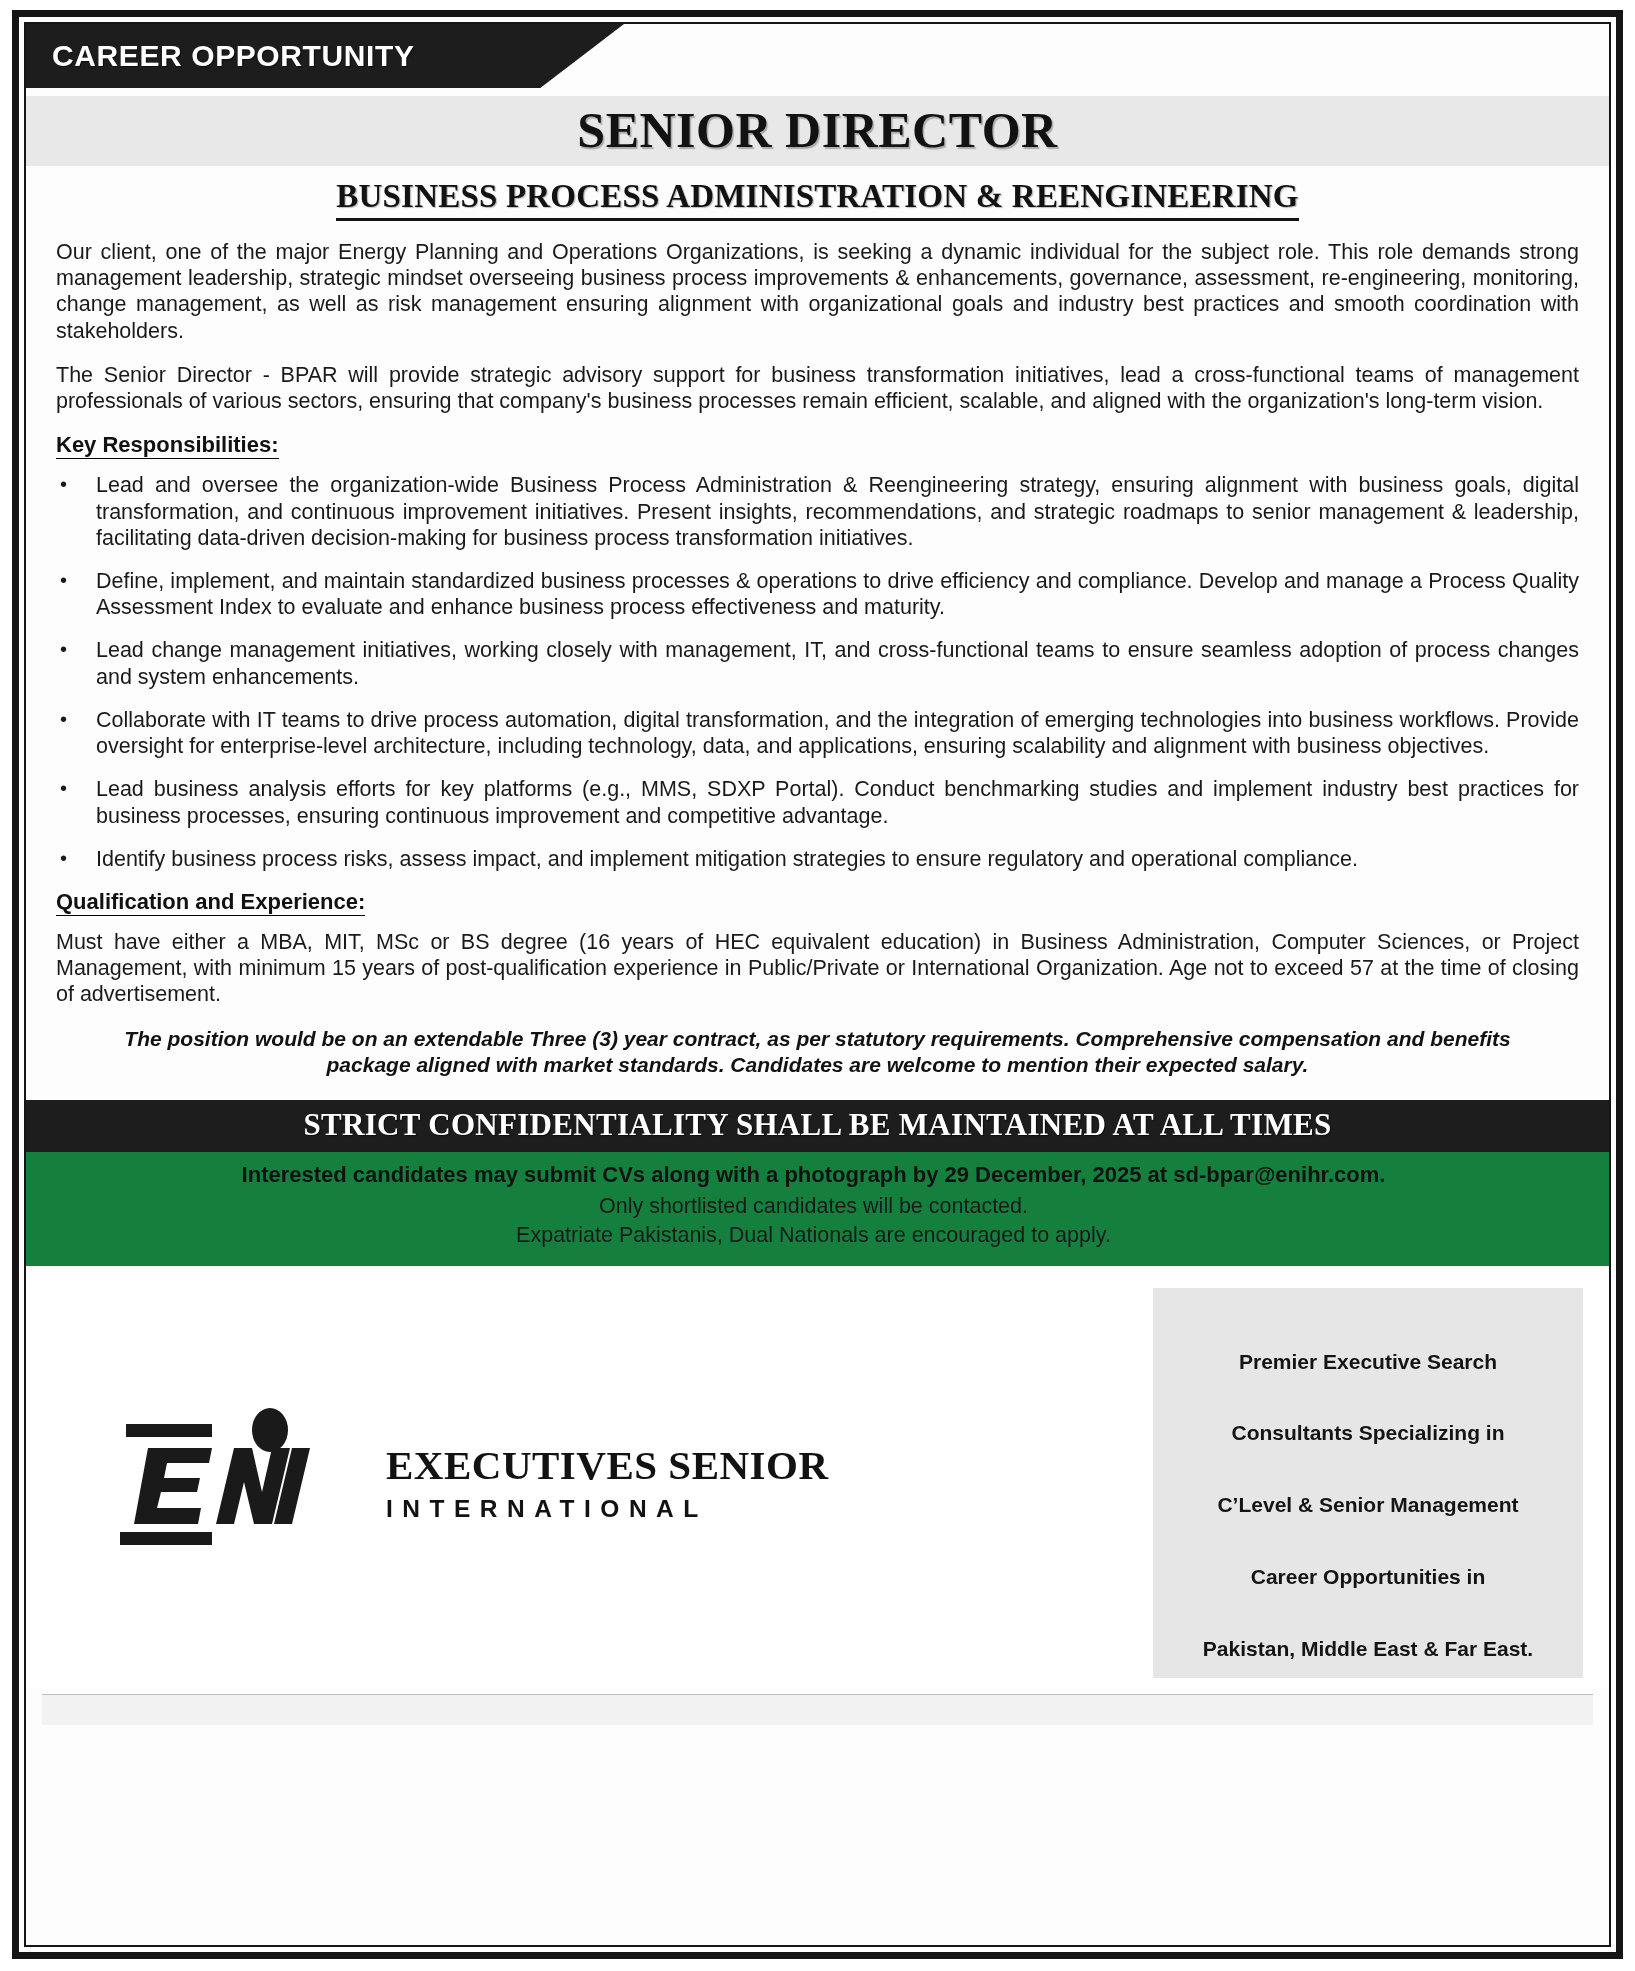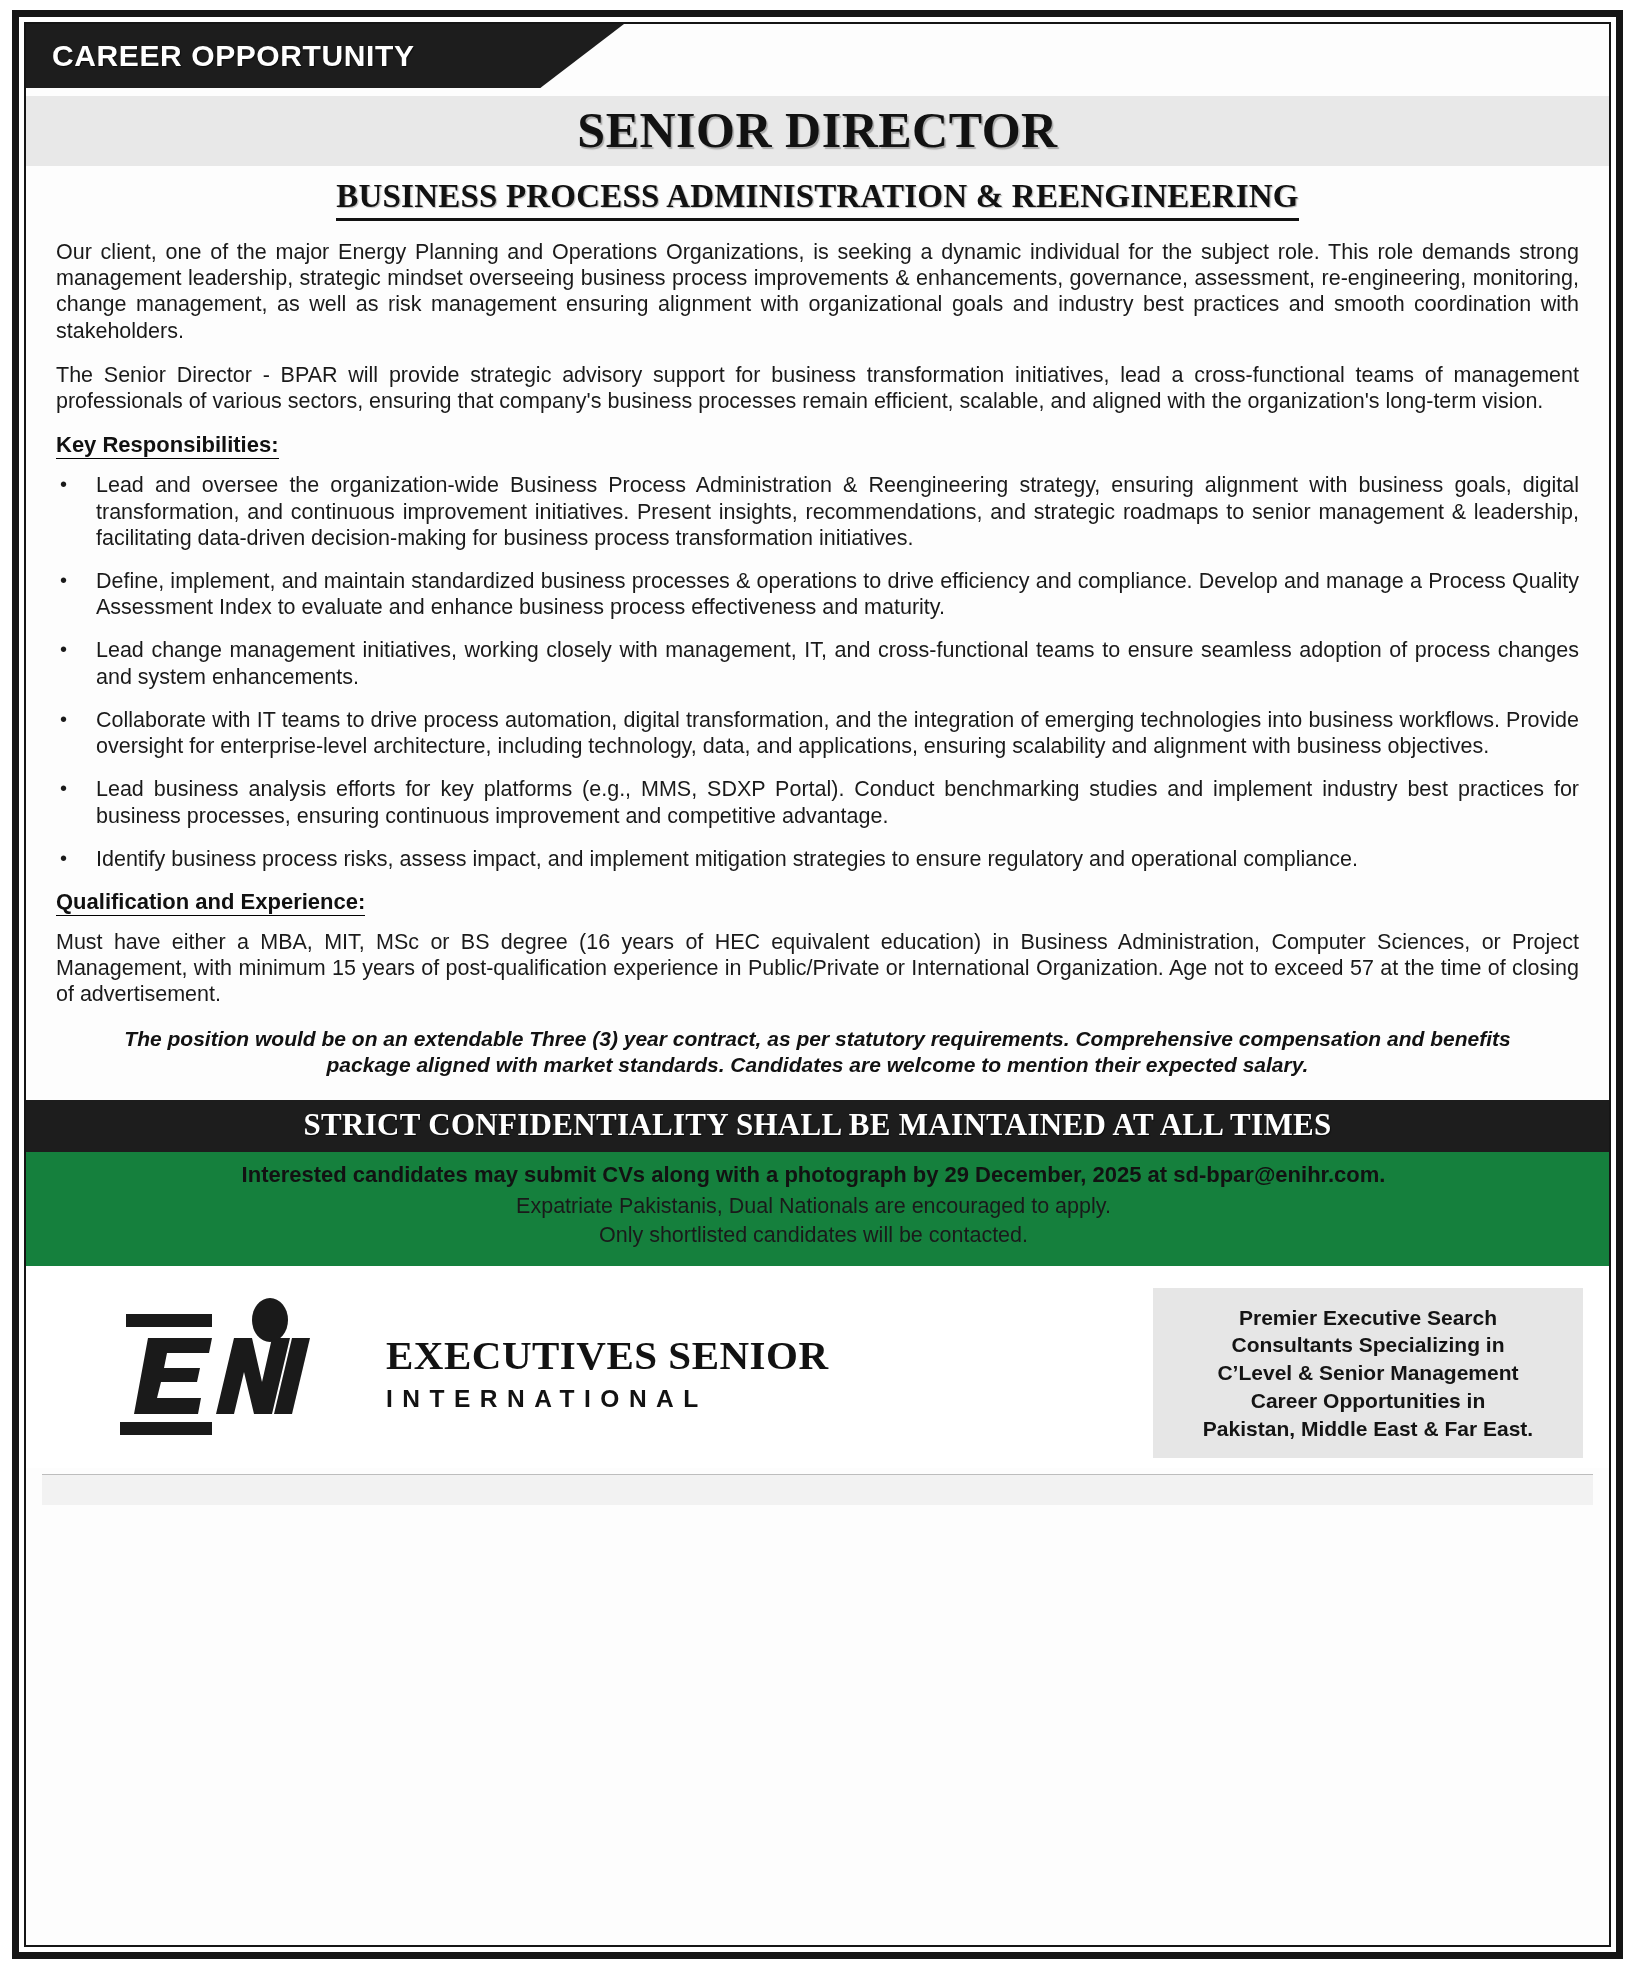--- a/index.html
+++ b/index.html
@@ -244,20 +244,21 @@
     text-align: center;
     width: 430px;
     box-sizing: border-box;
   }
   .tagline-box div {
     font-size: 21px;
     font-weight: bold;
     color: #141414;
     line-height: 1.32;
     white-space: nowrap;
+    margin-top: 44px;
   }
 
   .bottom-strip {
     margin: 6px 16px 0 16px;
     height: 30px;
     border-top: 1px solid #bdbdbd;
     background: #f2f2f2;
   }
 </style>
 </head>
@@ -327,22 +328,22 @@
         <p class="note-italic">The position would be on an extendable Three (3) year contract, as per statutory requirements. Comprehensive compensation and benefits package aligned with market standards. Candidates are welcome to mention their expected salary.</p>
 
       </div>
 
       <div class="conf-bar">
         <span class="conf-bar-text">STRICT CONFIDENTIALITY SHALL BE MAINTAINED AT ALL TIMES</span>
       </div>
 
       <div class="apply-block">
         <div class="apply-line-1">Interested candidates may submit CVs along with a photograph by 29 December, 2025 at sd-bpar@enihr.com.</div>
+        <div class="apply-line">Only shortlisted candidates will be contacted.</div>
         <div class="apply-line">Expatriate Pakistanis, Dual Nationals are encouraged to apply.</div>
-        <div class="apply-line">Only shortlisted candidates will be contacted.</div>
       </div>
 
       <div class="footer">
         <div class="brand-area">
 
           <svg class="eni-logo" viewBox="0 0 230 150">
             <rect x="14" y="16" width="86" height="13" fill="#1a1a1a"></rect>
             <rect x="8" y="124" width="92" height="13" fill="#1a1a1a"></rect>
             <ellipse cx="158" cy="22" rx="18" ry="22" fill="#1a1a1a"></ellipse>
             <g fill="#1a1a1a">

